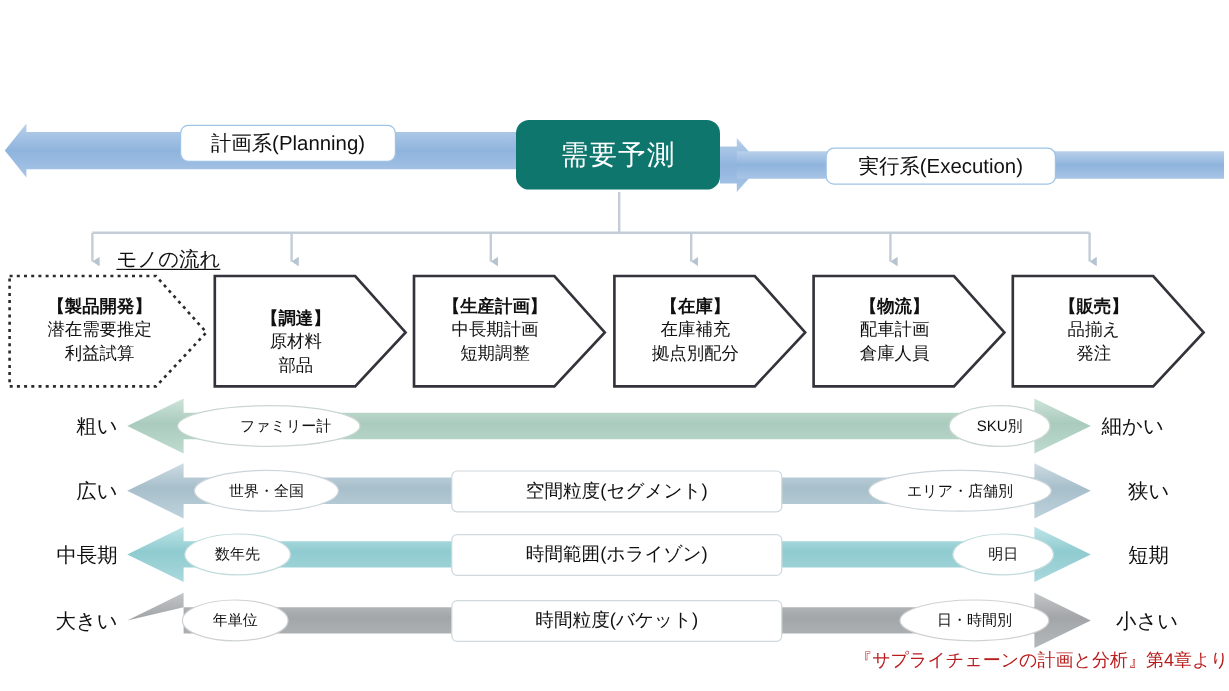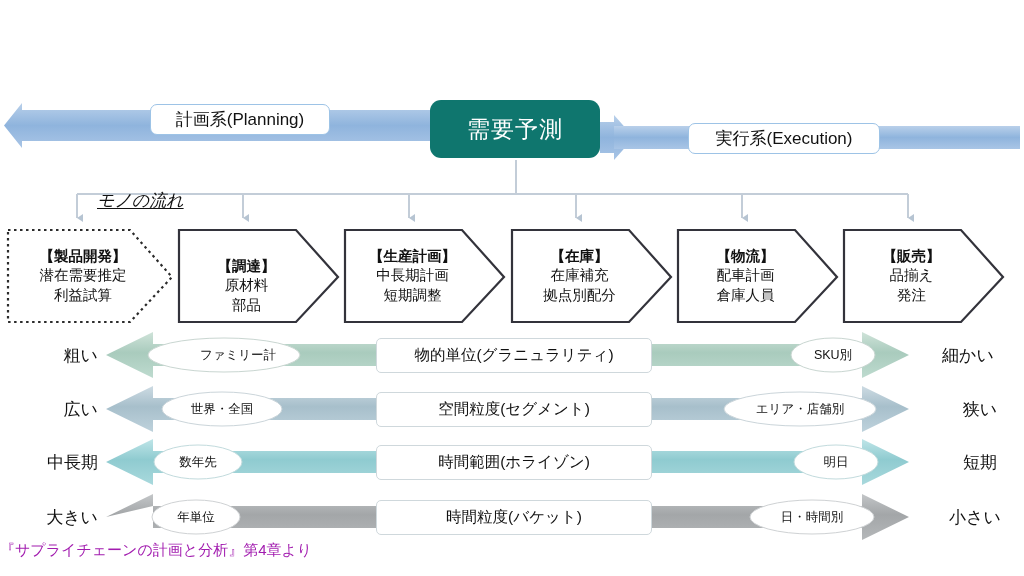--- a/index.html
+++ b/index.html
@@ -67,21 +67,21 @@
 
   
   .axis-end {
     position: absolute;
     font-size: 17px;
     color: #111;
     white-space: nowrap;
     display: flex; align-items: center;
   }
   .axis-end.left { justify-content: flex-end; }
-  .axis-end.right { justify-content: center; }
+  .axis-end.right { justify-content: flex-start; }
 
   .ellipse-label {
     position: absolute;
     display: flex; align-items: center; justify-content: center;
     font-size: 12.5px;
     color: #111;
     white-space: nowrap;
     pointer-events: none;
   }
 
@@ -92,23 +92,23 @@
     border-radius: 5px;
     display: flex; align-items: center; justify-content: center;
     font-size: 15.5px;
     color: #111;
     white-space: nowrap;
   }
 
   .caption {
     position: absolute;
     font-size: 15px;
-    color: #a21caf;
-    white-space: nowrap;
-    text-align: left;
+    color: #b91c1c;
+    white-space: nowrap;
+    text-align: right;
   }
 </style>
 </head>
 <body>
 
 <div id="stage">
 
   <svg id="svg-layer" viewBox="0 0 1024 576">
     <defs>
       <linearGradient id="bannerGradL" x1="0" y1="0" x2="0" y2="1">
@@ -234,21 +234,21 @@
   </div>
 
   <div class="pill" style="left:688px; top:123px; width:192px; height:31px;">
     <span>実行系(Execution)</span>
   </div>
 
   <div class="dark-box" style="left:430px; top:100px; width:170px; height:58px;">
     <span>需要予測</span>
   </div>
 
-  <div class="flow-label" style="left:97px; top:189px;font-style:italic;">
+  <div class="flow-label" style="left:97px; top:205px;">
     <span>モノの流れ</span>
   </div>
 
   <div class="chev-text" style="left:8px; top:230px; width:150px; height:92px;">
     <span class="hd">【製品開発】</span>
     <span>潜在需要推定</span>
     <span>利益試算</span>
   </div>
   <div class="chev-text" style="left:179px; top:240px; width:135px; height:92px;">
     <span class="hd">【調達】</span>
@@ -275,23 +275,20 @@
     <span>品揃え</span>
     <span>発注</span>
   </div>
 
   <div class="axis-end left" style="left:10px; top:341px; width:88px; height:28px;">
     <span>粗い</span>
   </div>
   <div class="ellipse-label" style="left:162px; top:341px; width:152px; height:28px;">
     <span>ファミリー計</span>
   </div>
-  <div class="center-box" style="left:376px; top:338px; width:276px; height:35px;">
-    <span>物的単位(グラニュラリティ)</span>
-  </div>
   <div class="ellipse-label" style="left:791px; top:341px; width:84px; height:28px;">
     <span>SKU別</span>
   </div>
   <div class="axis-end right" style="left:918px; top:341px; width:100px; height:28px;">
     <span>細かい</span>
   </div>
 
   <div class="axis-end left" style="left:10px; top:395px; width:88px; height:28px;">
     <span>広い</span>
   </div>

